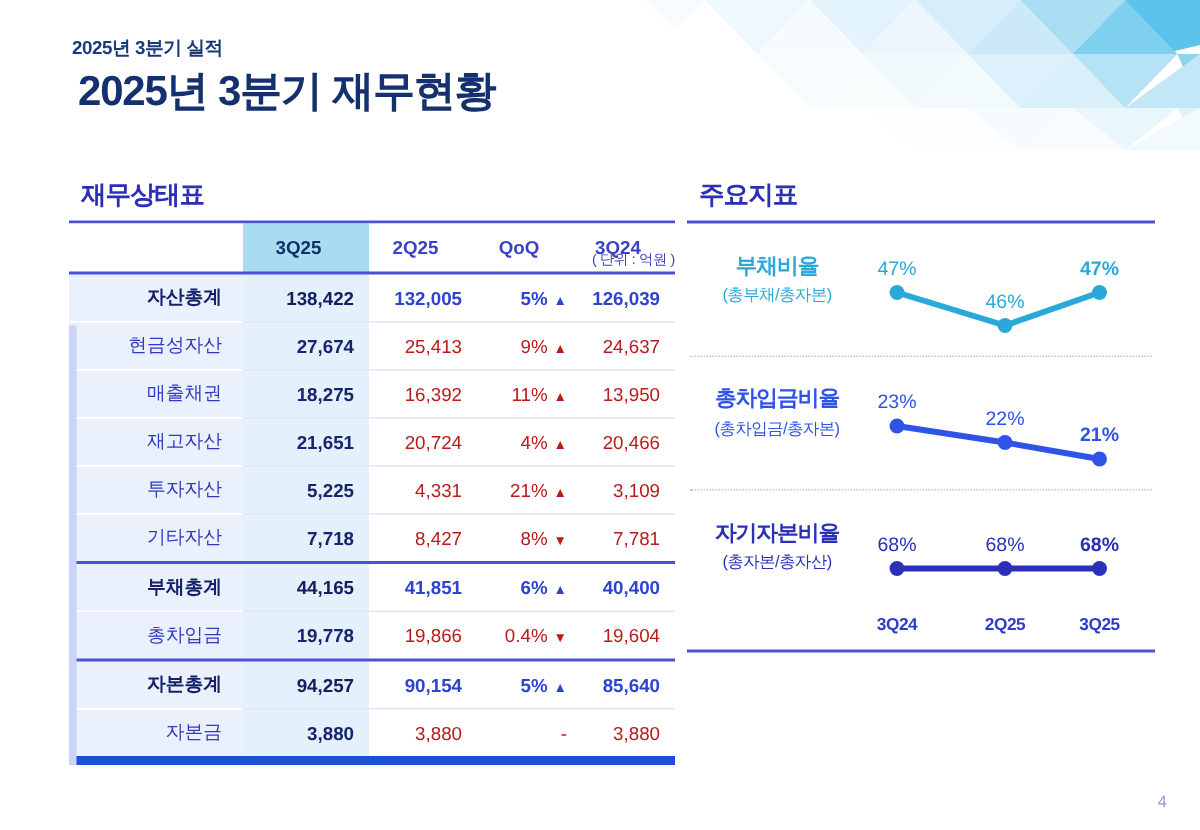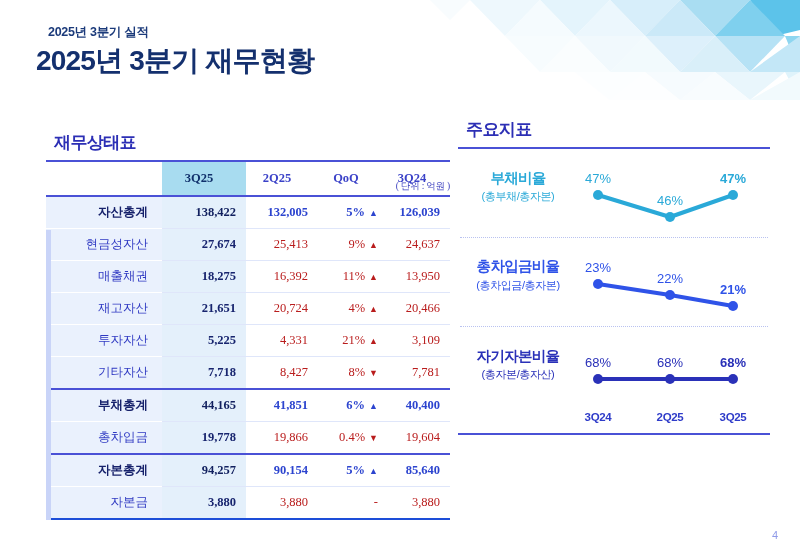--- a/index.html
+++ b/index.html
@@ -31,35 +31,34 @@
     position: absolute;
     left: 48px;
     top: 24px;
     font-size: 12.5px;
     font-weight: bold;
     color: #1b3a7a;
     letter-spacing: -0.3px;
   }
   .page-title {
     position: absolute;
-    left: 36px;
+    left: 52px;
     top: 42px;
     font-size: 28px;
     font-weight: bold;
     color: #14306e;
     letter-spacing: -0.8px;
   }
 
   
   .panel-left {
     position: absolute;
     left: 46px;
-    top: 131px;
+    top: 118px;
     width: 404px;
-    font-family: Liberation Serif, serif;
   }
   .panel-right {
     position: absolute;
     left: 458px;
     top: 118px;
     width: 312px;
   }
   .panel-heading {
     font-size: 17px;
     font-weight: bold;
@@ -135,21 +134,21 @@
 
   table.fin tr.total td {
     font-weight: bold;
     border-top: 2px solid #4a51d6;
   }
   table.fin tr.total td.label { color: #16216b; }
   table.fin tr.total td.cur   { color: #11205f; }
   table.fin tr.total td.val,
   table.fin tr.total td.qoq   { color: #2c44cf; }
   table.fin tr.first-total td { border-top: none; }
-  table.fin tr:last-child td { border-bottom: 2px solid #1d4ed8; }
+  table.fin tr:last-child td { border-bottom: 6px solid #1d4ed8; }
 
   .table-accent {
     position: absolute;
     left: 0;
     top: 68px;
     width: 5px;
     bottom: 0;
     background: #c9d4f8;
   }
   .table-wrap { position: relative; }

